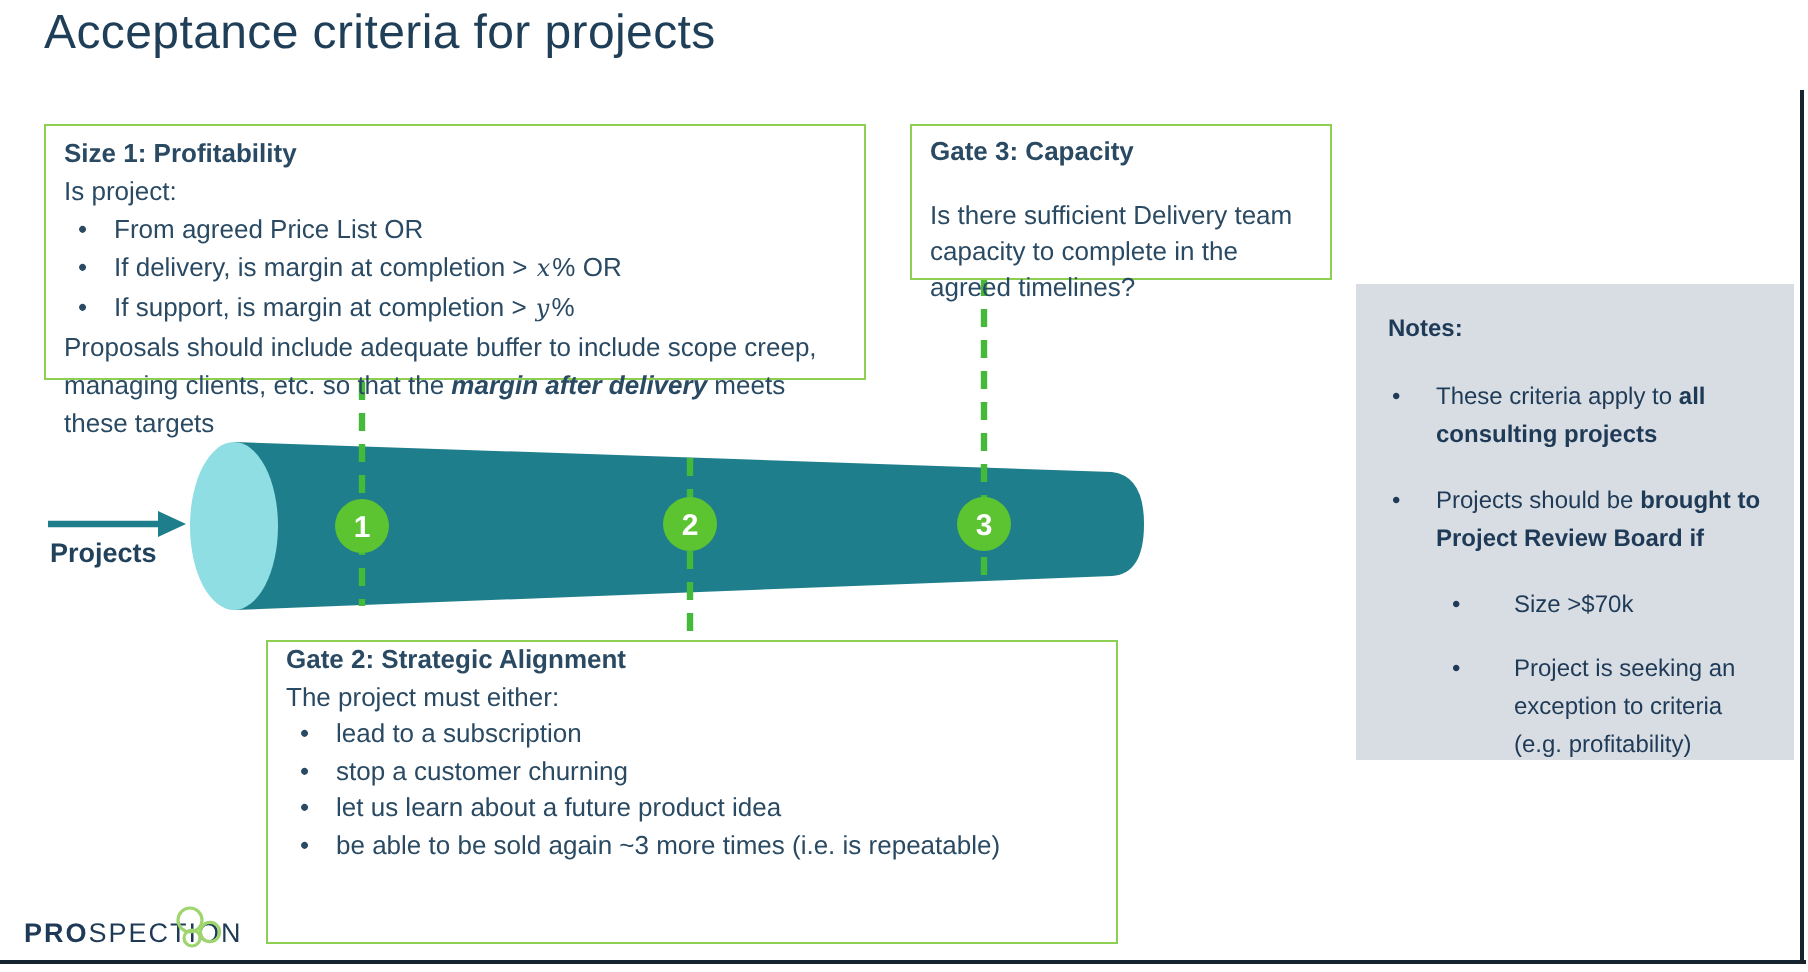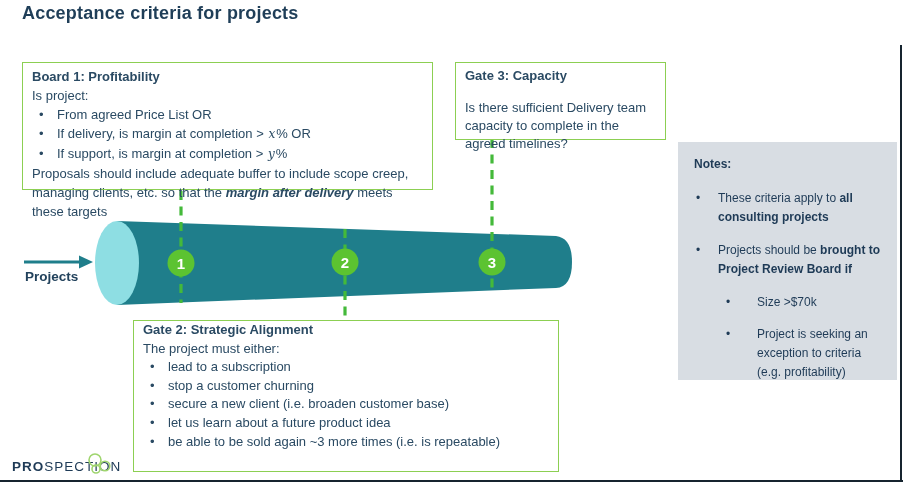--- a/index.html
+++ b/index.html
@@ -1,21 +1,21 @@
 <!DOCTYPE html>
 <html><head>
 <meta charset="utf-8">
 <style>
   html,body { margin:0; padding:0; background:#ffffff; }
   .slide {
     position:relative; width:904px; height:486px; background:#ffffff;
     font-family:"Liberation Sans", sans-serif; color:#2a4a63; overflow:hidden;
   }
   .title {
-    position:absolute; left:22px; top:3px; font-size:18px; font-weight:700;
+    position:absolute; left:22px; top:3px; font-size:24px; font-weight:400;
     color:#1f3e58; letter-spacing:0.2px;text-align:right;
   }
   .diagram-svg { position:absolute; left:0; top:0; z-index:1; }
 
   .gatebox {
     position:absolute; background:#ffffff; border:1.5px solid #8ccf52;
     box-sizing:border-box; font-size:13px; line-height:19px; color:#2a4a63; z-index:3;
   }
   .g1 { left:22px; top:62px; width:411px; height:128px; padding:4px 9px; }
   .g3 { left:455px; top:62px; width:211px; height:78px; padding:4px 9px; line-height:18px; }
@@ -73,21 +73,21 @@
     <circle cx="492" cy="262" r="13.5" fill="#5cc331"></circle>
     <text x="181" y="268.5" text-anchor="middle" font-size="15" font-weight="bold" fill="#ffffff" font-family="Liberation Sans, sans-serif">1</text>
     <text x="345" y="267.5" text-anchor="middle" font-size="15" font-weight="bold" fill="#ffffff" font-family="Liberation Sans, sans-serif">2</text>
     <text x="492" y="267.5" text-anchor="middle" font-size="15" font-weight="bold" fill="#ffffff" font-family="Liberation Sans, sans-serif">3</text>
 
     <line x1="24" y1="262" x2="80" y2="262" stroke="#1f7e8b" stroke-width="3.2"></line>
     <polygon points="79,255.5 93,262 79,268.5" fill="#1f7e8b"></polygon>
   </svg>
 
   <div class="gatebox g1">
-    <div class="gb-title">Board 1: Profitability</div>
+    <div class="gb-title">Size 1: Profitability</div>
     <div>Is project:</div>
     <div class="bullet">
       <span>From agreed Price List OR</span>
     </div>
     <div class="bullet">
       <span><span>If delivery, is margin at completion &gt; </span><span class="var">x</span><span>% OR</span></span>
     </div>
     <div class="bullet">
       <span><span>If support, is margin at completion &gt; </span><span class="var">y</span><span>%</span></span>
     </div>
@@ -100,23 +100,20 @@
   </div>
 
   <div class="gatebox g2">
     <div class="gb-title">Gate 2: Strategic Alignment</div>
     <div>The project must either:</div>
     <div class="bullet">
         <span>lead to a subscription</span>
       </div>
     <div class="bullet">
         <span>stop a customer churning</span>
-      </div>
-    <div class="bullet">
-        <span>secure a new client (i.e. broaden customer base)</span>
       </div>
     <div class="bullet">
         <span>let us learn about a future product idea</span>
       </div>
     <div class="bullet">
         <span>be able to be sold again ~3 more times (i.e. is repeatable)</span>
       </div>
   </div>
 
   <div class="notes">

